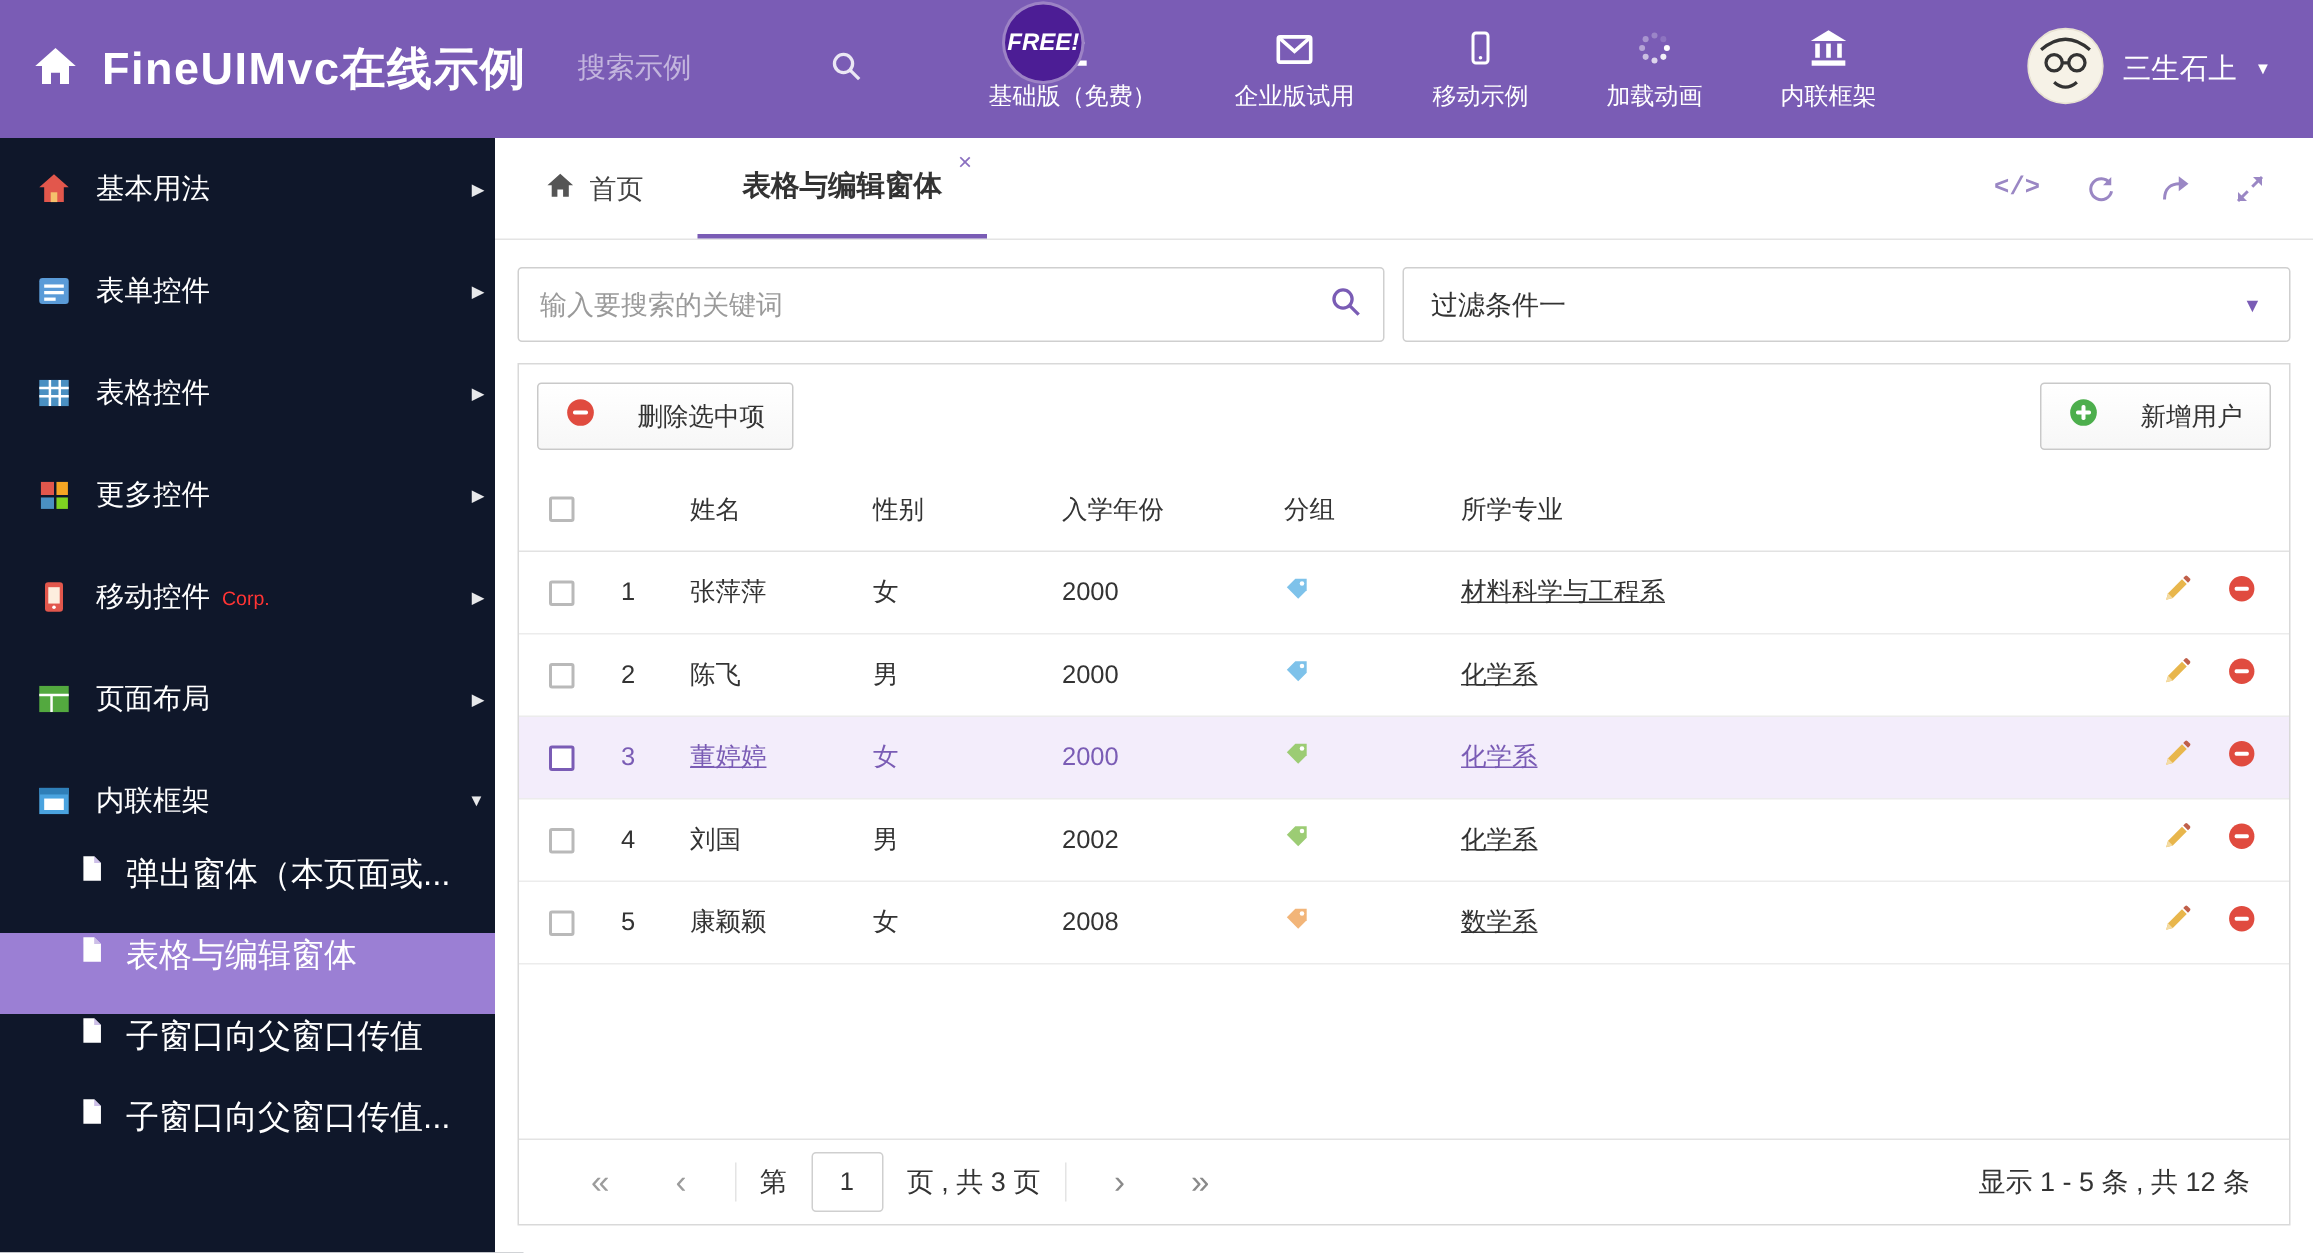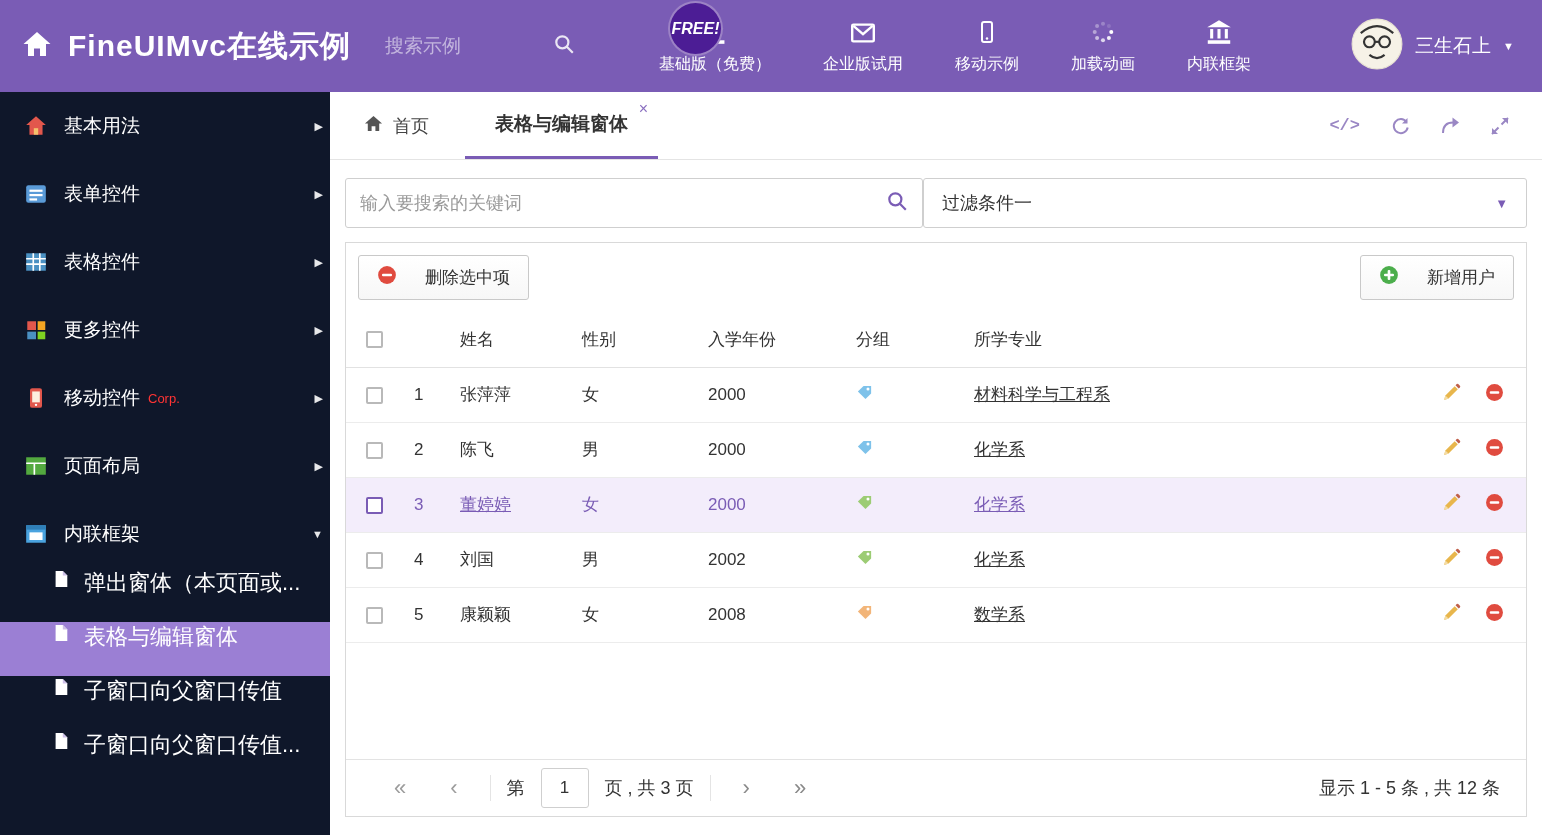--- a/index.html
+++ b/index.html
@@ -36,21 +36,21 @@
   
   .main{position:absolute;top:92px;left:330px;right:0;bottom:0;display:flex;flex-direction:column;background:#fff}
   .tabbar{height:68px;border-bottom:1px solid #e4e4e4;display:flex;align-items:stretch;padding:0 14px;flex:0 0 68px}
   .tab-home{display:flex;align-items:center;gap:10px;padding:0 20px;font-size:18px;color:#444;cursor:pointer}
   .tab-home svg{color:#555}
   .tab-active{position:relative;display:flex;align-items:center;padding:0 30px;margin-left:16px;font-size:19px;color:#333;font-weight:bold;border-bottom:3px solid #7a5cb5;cursor:pointer}
   .tab-close{position:absolute;top:9px;right:10px;color:#8a6fc0;font-size:16px;font-weight:normal;cursor:pointer;line-height:1}
   .tab-tools{margin-left:auto;display:flex;align-items:center;gap:30px;color:#9a87c4;padding-right:18px}
   .tab-tools .ticon{cursor:pointer;font-size:17px;font-weight:bold;display:flex;align-items:center;font-family:"Liberation Mono","DejaVu Sans Mono",monospace}
 
-  .filter-row{display:flex;gap:0;padding:18px 15px 14px;flex:0 0 auto}
+  .filter-row{display:flex;gap:12px;padding:18px 15px 14px;flex:0 0 auto}
   .search-box{flex:0 0 578px;height:50px;border:1px solid #cfcfcf;border-radius:3px;display:flex;align-items:center;padding:0 14px;background:#fff}
   .search-box input{flex:1;border:none;outline:none;font-size:18px;color:#333}
   .search-box input::placeholder{color:#9a9a9a}
   .search-box .micon{color:#7a5cb5;cursor:pointer}
   .dropdown{flex:1;height:50px;border:1px solid #cfcfcf;border-radius:3px;display:flex;align-items:center;padding:0 18px;font-size:18px;color:#333;cursor:pointer;background:#fff}
   .dropdown .caret{margin-left:auto;color:#7a5cb5;font-size:13px}
 
   .panel{flex:1;margin:0 15px 18px;border:1px solid #d9d9d9;display:flex;flex-direction:column;min-height:0}
   .panel-toolbar{padding:12px;display:flex;flex:0 0 auto}
   .btn{height:45px;display:inline-flex;align-items:center;gap:28px;padding:0 18px;border:1px solid #c9c9c9;border-radius:3px;background:linear-gradient(#fff,#f7f7f7);font-size:17px;color:#333;cursor:pointer}

